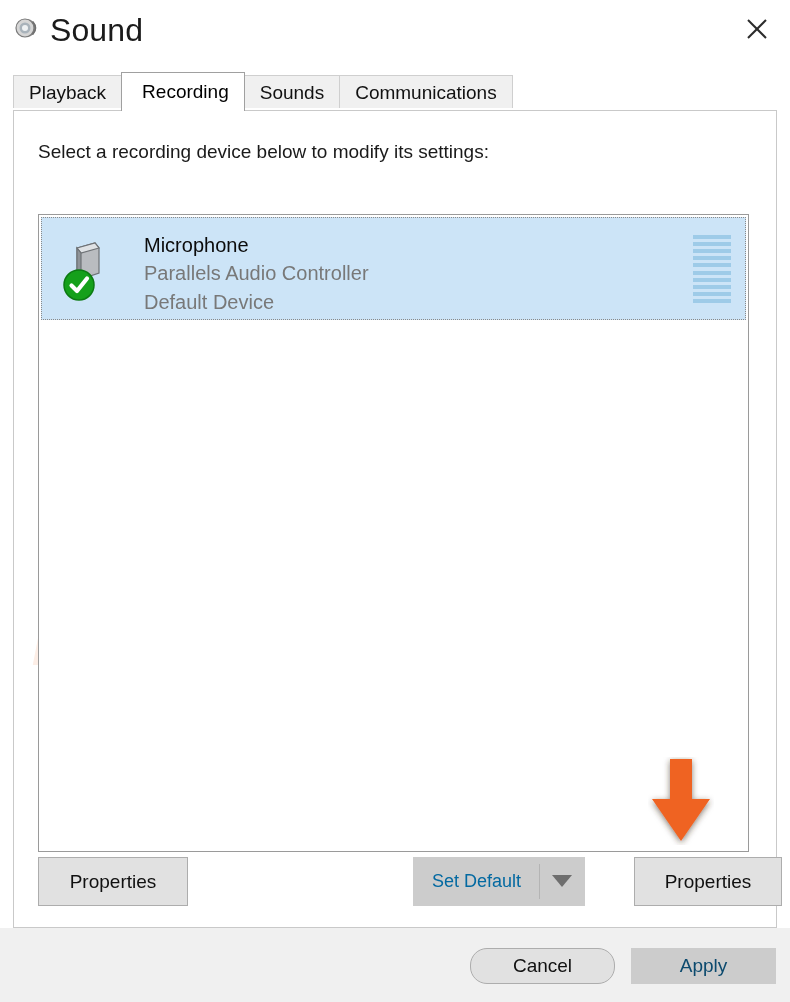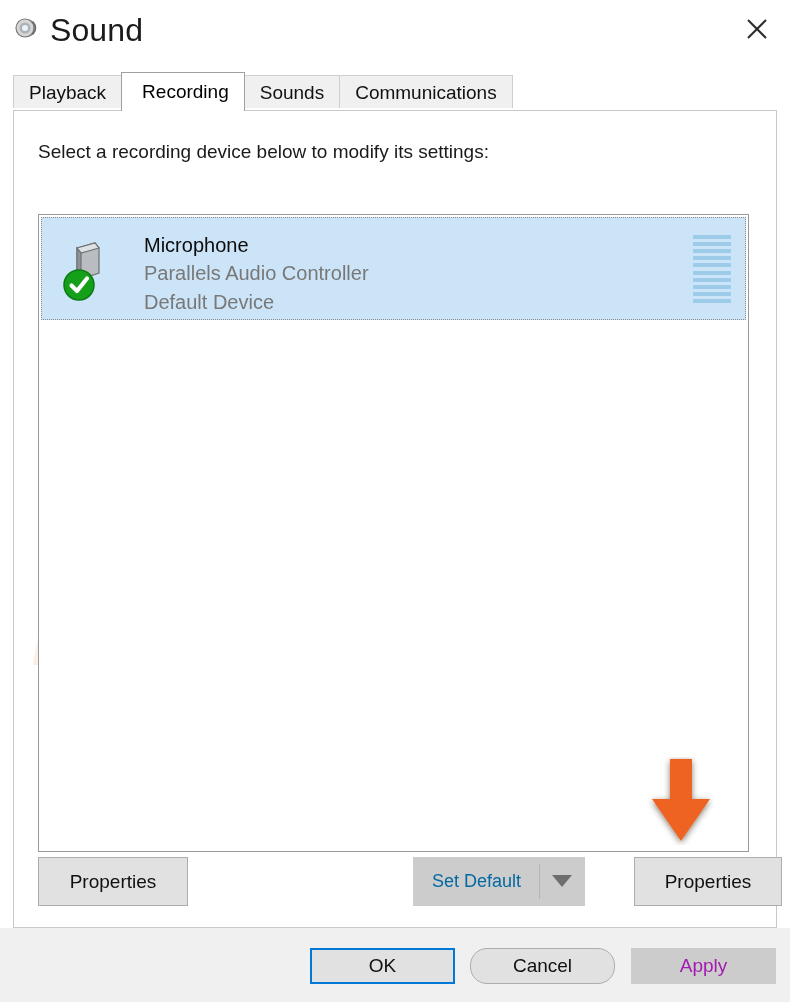--- a/index.html
+++ b/index.html
@@ -265,21 +265,21 @@
   #ok-button {
     left: 310px; width: 145px;
     border: 2px solid #0078d7;
     background: #e1e1e1;
   }
   #cancel-button { left: 470px; width: 145px; border-radius: 17px; }
   #apply-button {
     left: 631px; width: 145px;
     background: #cccccc;
     border-color: #cccccc;
-    color: #a21caf;
+    color: #0c4a6e;
   }
 </style>
 </head>
 <body>
 
 <div id="dialog">
 
   <div id="titlebar">
     <div id="title-icon">
       <svg width="30" height="30" viewBox="0 0 30 30">
@@ -385,17 +385,16 @@
       <defs>
         <filter id="arrowshadow" x="-60%" y="-60%" width="240%" height="240%">
           <feDropShadow dx="0" dy="2" stdDeviation="3.2" flood-color="#3a2a1e" flood-opacity="0.62"></feDropShadow>
         </filter>
       </defs>
       <path d="M22 2 L44 2 L44 42 L62 42 L33 84 L4 42 L22 42 Z" fill="#ef6421" filter="url(#arrowshadow)"></path>
     </svg>
   </div>
 
   <div id="footer"></div>
-  <div class="footer-btn" id="ok-button">OK</div>
   <div class="footer-btn" id="cancel-button">Cancel</div>
   <div class="footer-btn" id="apply-button">Apply</div>
 
 </div>
 
 </body></html>

